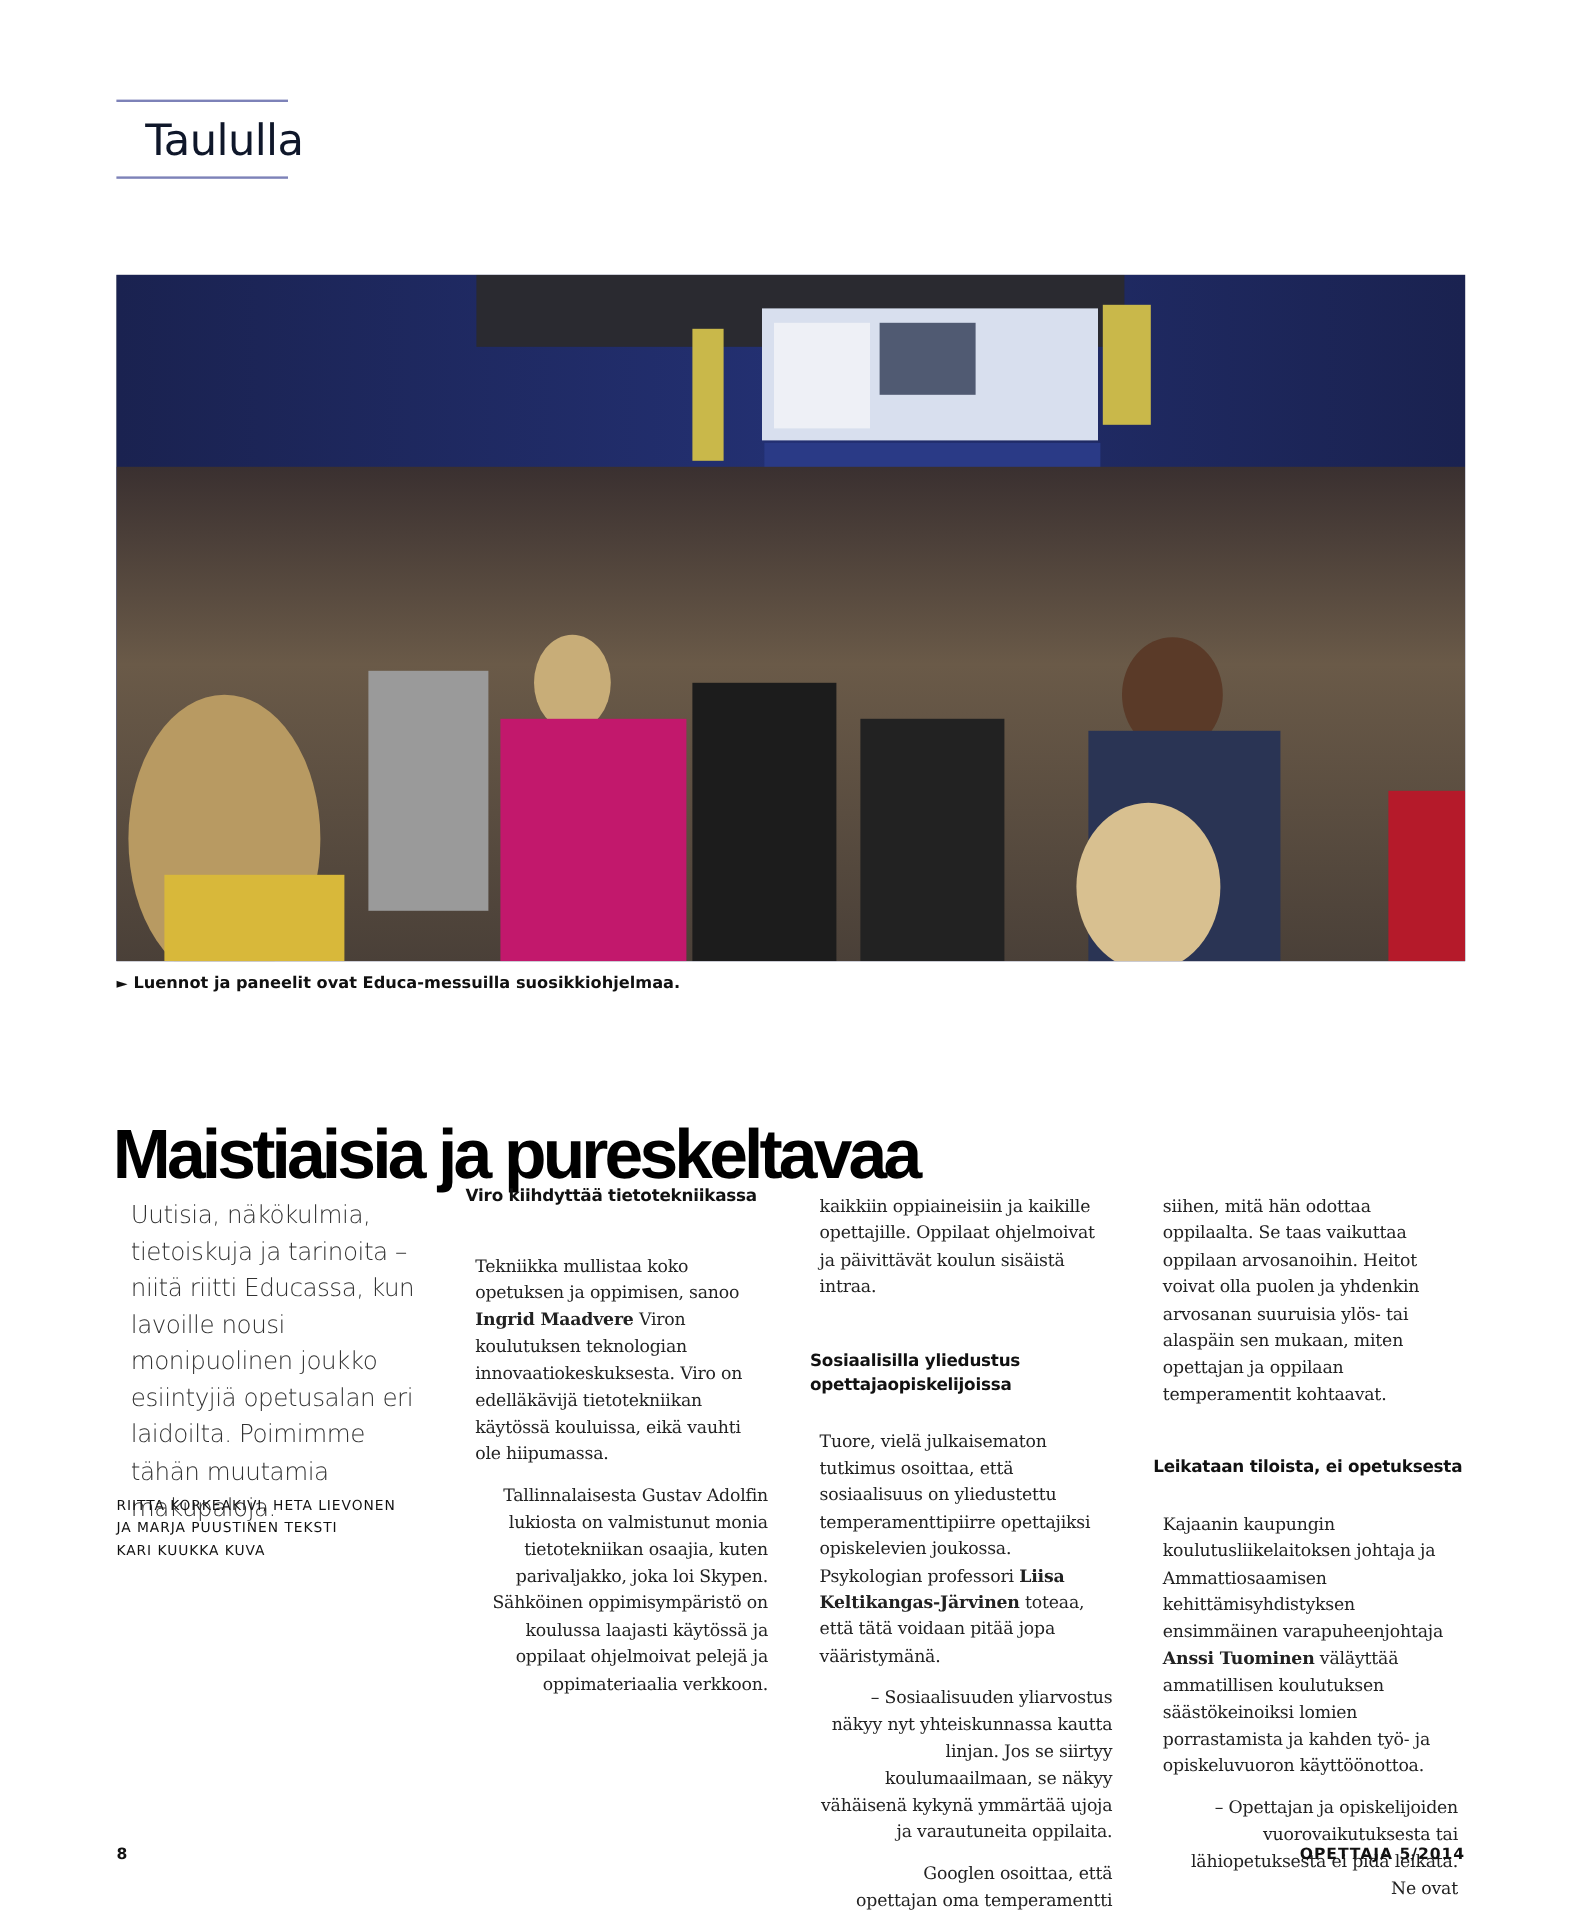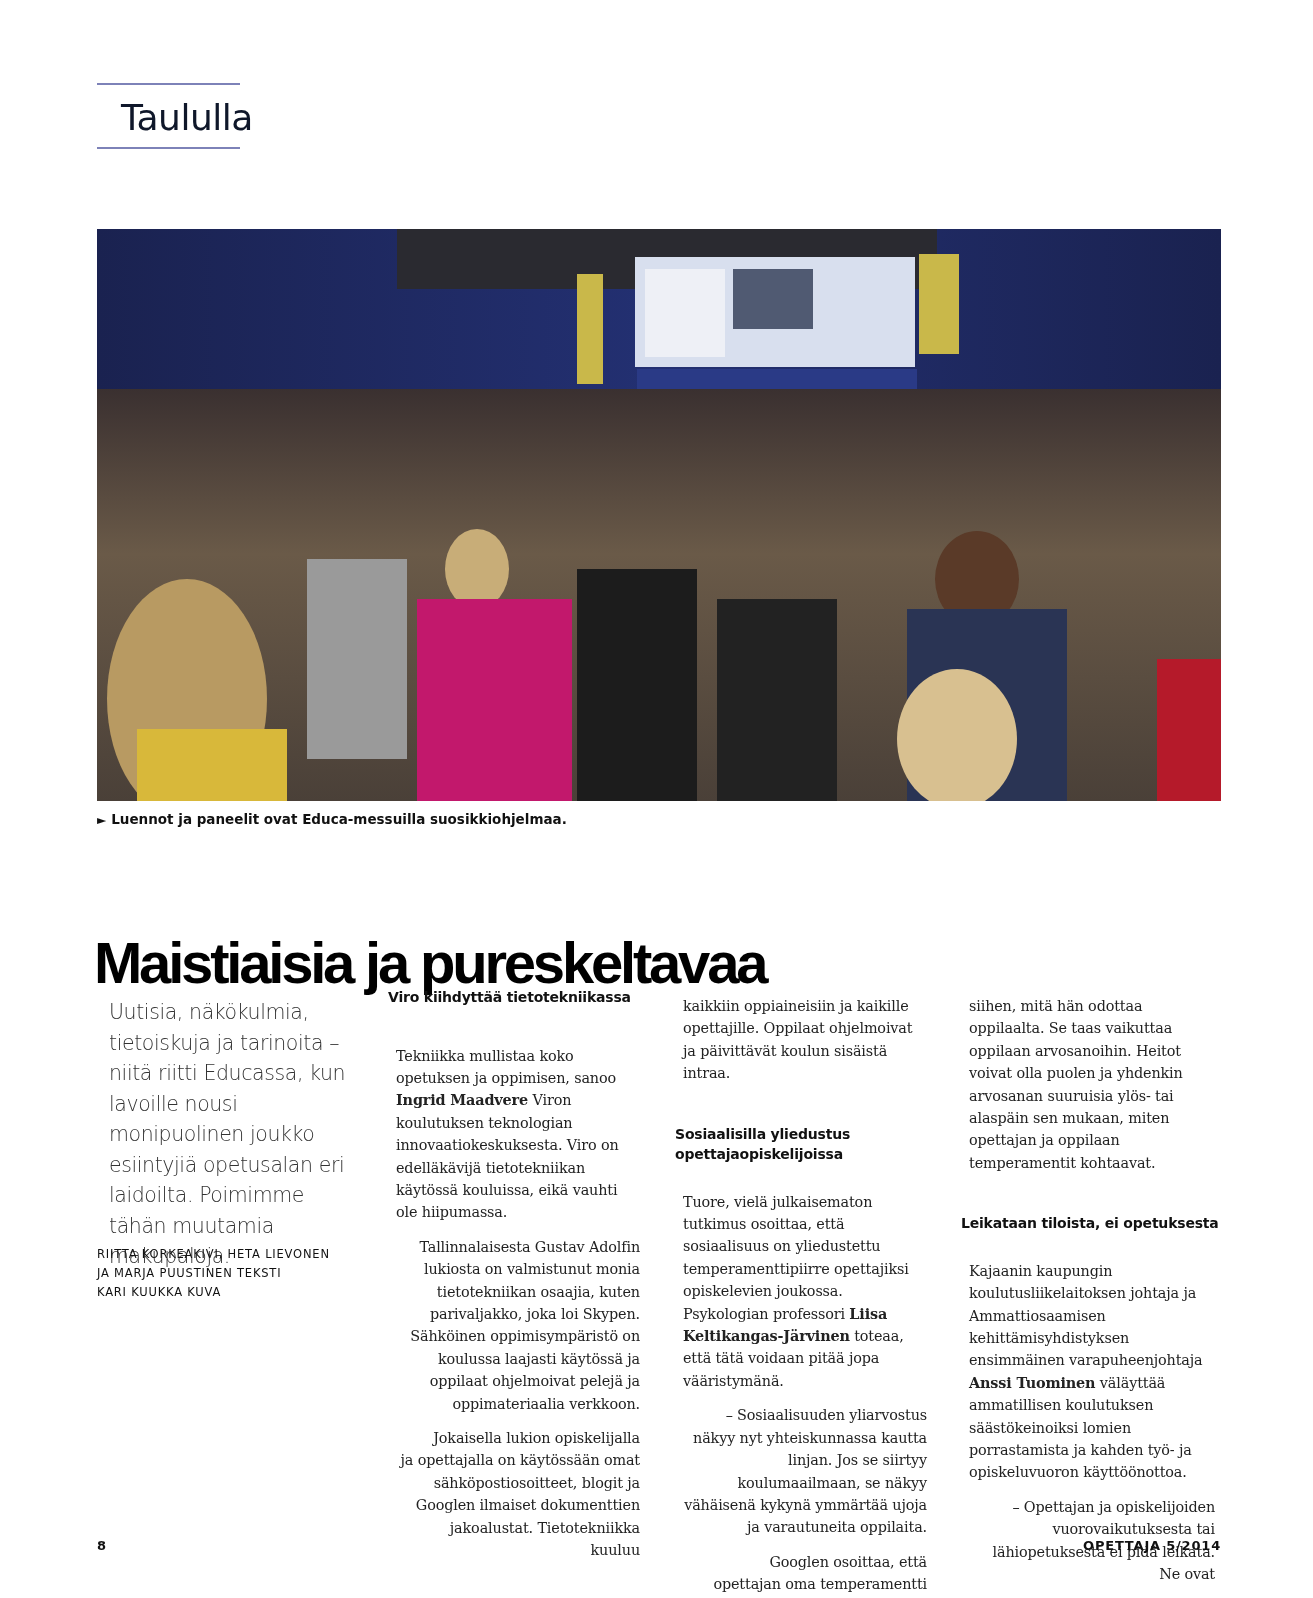--- a/index.html
+++ b/index.html
@@ -94,21 +94,20 @@
   <div>Riitta Korkeakivi, Heta Lievonen</div>
   <div>ja Marja Puustinen teksti</div>
   <div>Kari Kuukka kuva</div>
 </div>
 
 <div class="col col1">
   <h2>Viro kiihdyttää tietotekniikassa</h2>
   <div class="gap-after-h"></div>
   <p><span>Tekniikka mullistaa koko opetuksen ja oppimisen, sanoo </span><b>Ingrid Maadvere</b><span> Viron koulutuksen teknologian innovaatiokeskuksesta. Viro on edelläkävijä tietotekniikan käytössä kouluissa, eikä vauhti ole hiipumassa.</span></p>
   <p class="indent">Tallinnalaisesta Gustav Adolfin lukiosta on valmistunut monia tietotekniikan osaajia, kuten parivaljakko, joka loi Skypen. Sähköinen oppimisympäristö on koulussa laajasti käytössä ja oppilaat ohjelmoivat pelejä ja oppimateriaalia verkkoon.</p>
-  <p class="indent">Jokaisella lukion opiskelijalla ja opettajalla on käytössään omat sähköpostiosoitteet, blogit ja Googlen ilmaiset dokumenttien jakoalustat. Tietotekniikka kuuluu</p>
 </div>
 
 <div class="col col2">
   <p>kaikkiin oppiaineisiin ja kaikille opettajille. Oppilaat ohjelmoivat ja päivittävät koulun sisäistä intraa.</p>
   <div class="gap-before-h"></div>
   <h2>Sosiaalisilla yliedustus opettajaopiskelijoissa</h2>
   <div class="gap-small"></div>
   <p><span>Tuore, vielä julkaisematon tutkimus osoittaa, että sosiaalisuus on yliedustettu temperamenttipiirre opettajiksi opiskelevien joukossa. Psykologian professori </span><b>Liisa Keltikangas-Järvinen</b><span> toteaa, että tätä voidaan pitää jopa vääristymänä.</span></p>
   <p class="indent">– Sosiaalisuuden yliarvostus näkyy nyt yhteiskunnassa kautta linjan. Jos se siirtyy koulumaailmaan, se näkyy vähäisenä kykynä ymmärtää ujoja ja varautuneita oppilaita.</p>
   <p class="indent">Googlen osoittaa, että opettajan oma temperamentti vaikuttaa</p>

